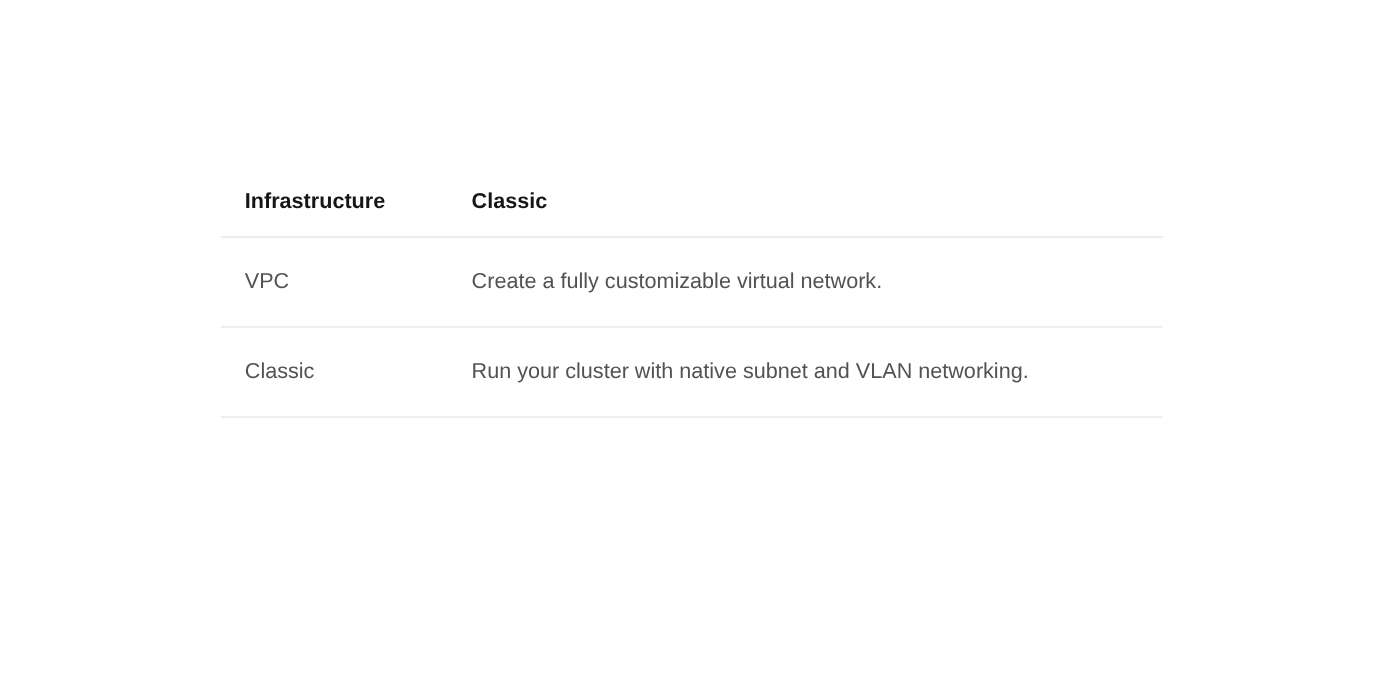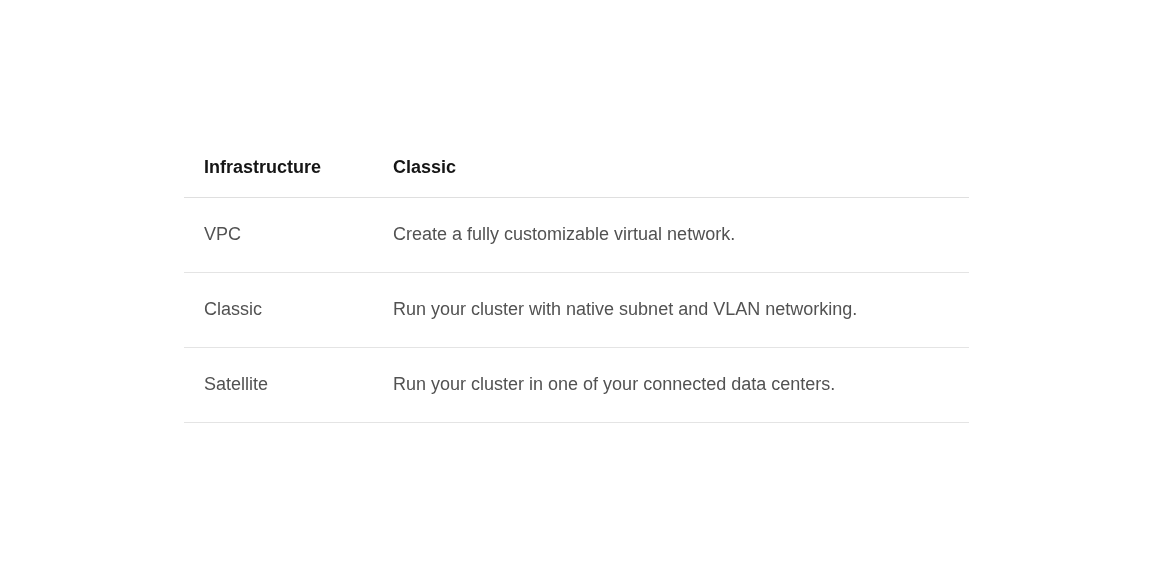--- a/index.html
+++ b/index.html
@@ -64,19 +64,15 @@
     </thead>
     <tbody>
       <tr class="body-row">
         <td>VPC</td>
         <td>Create a fully customizable virtual network.</td>
       </tr>
       <tr class="body-row">
         <td>Classic</td>
         <td>Run your cluster with native subnet and VLAN networking.</td>
       </tr>
-      <tr class="body-row">
-        <td>Satellite</td>
-        <td>Run your cluster in one of your connected data centers.</td>
-      </tr>
     </tbody>
   </table>
 </div>
 
 </body></html>

